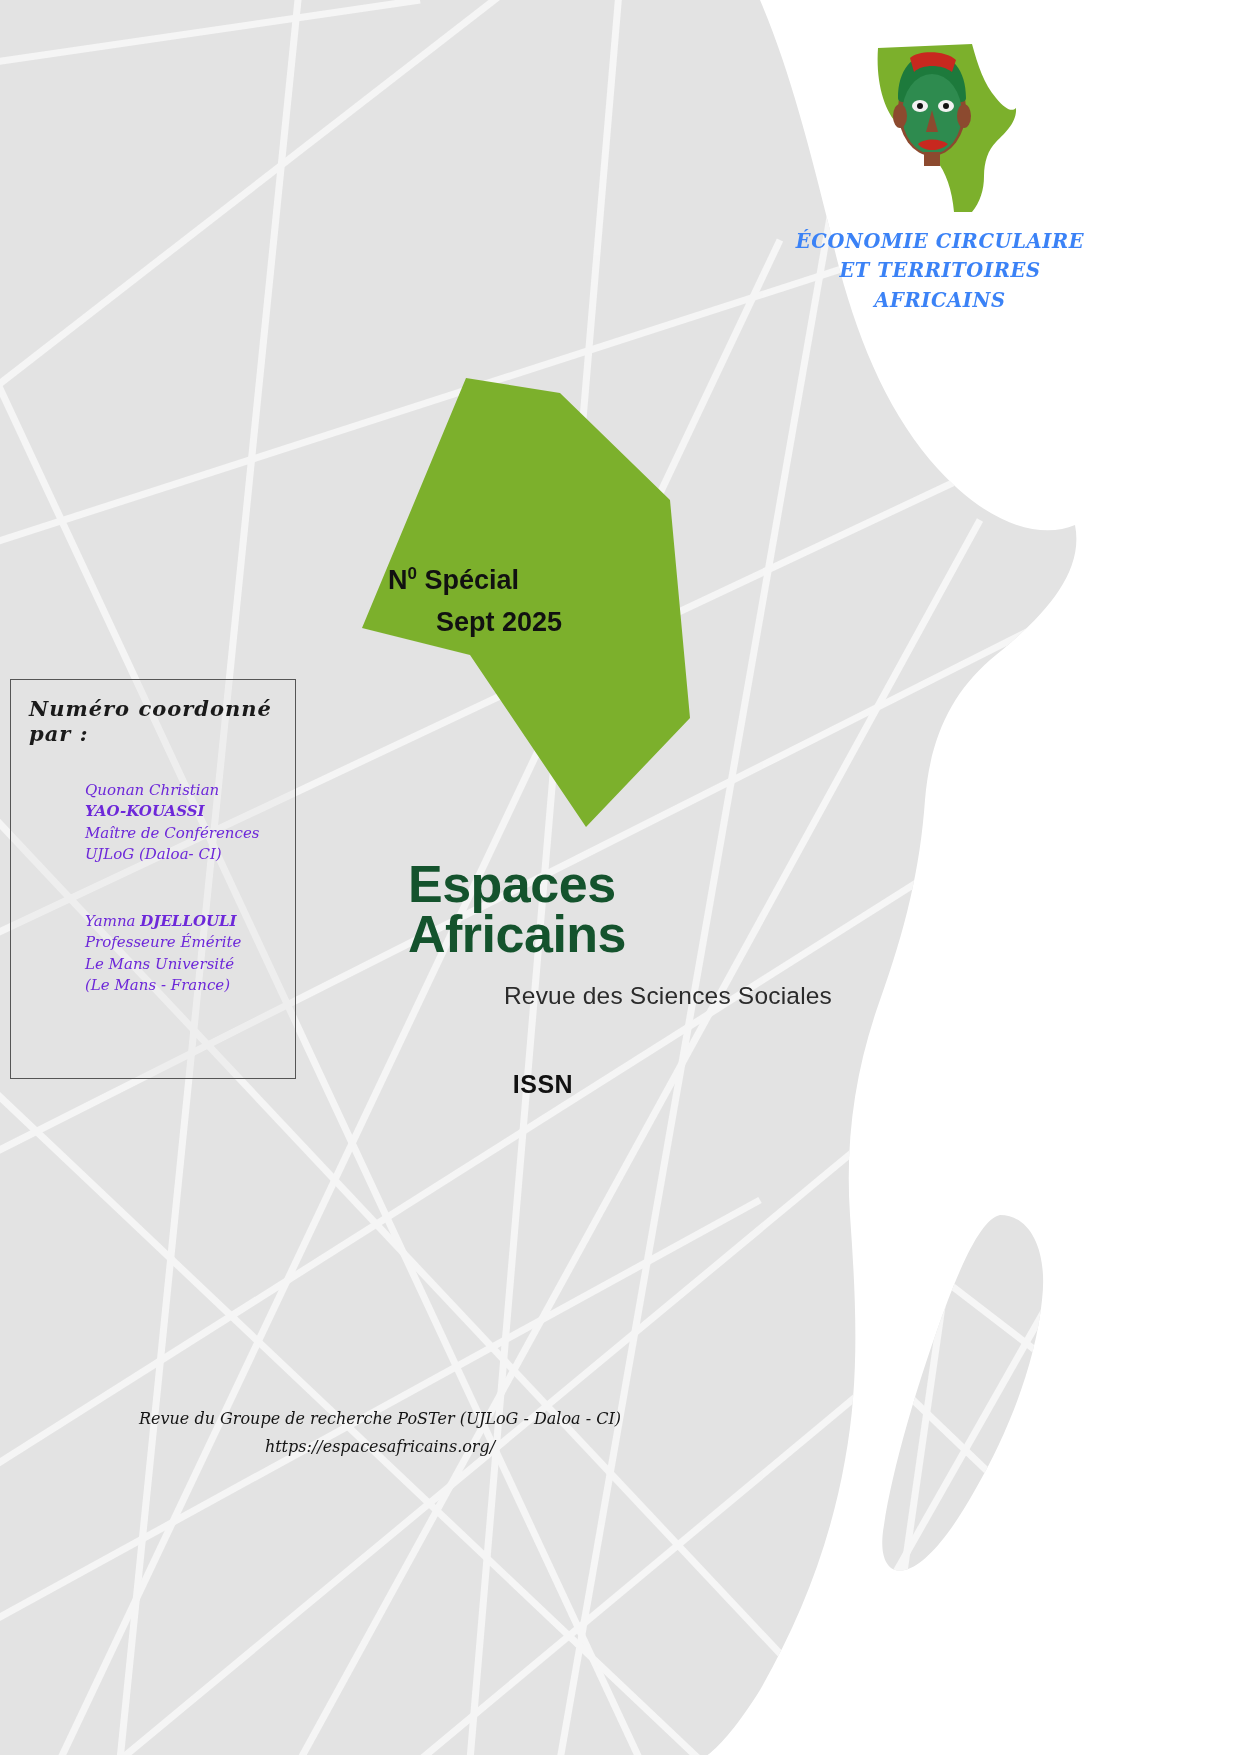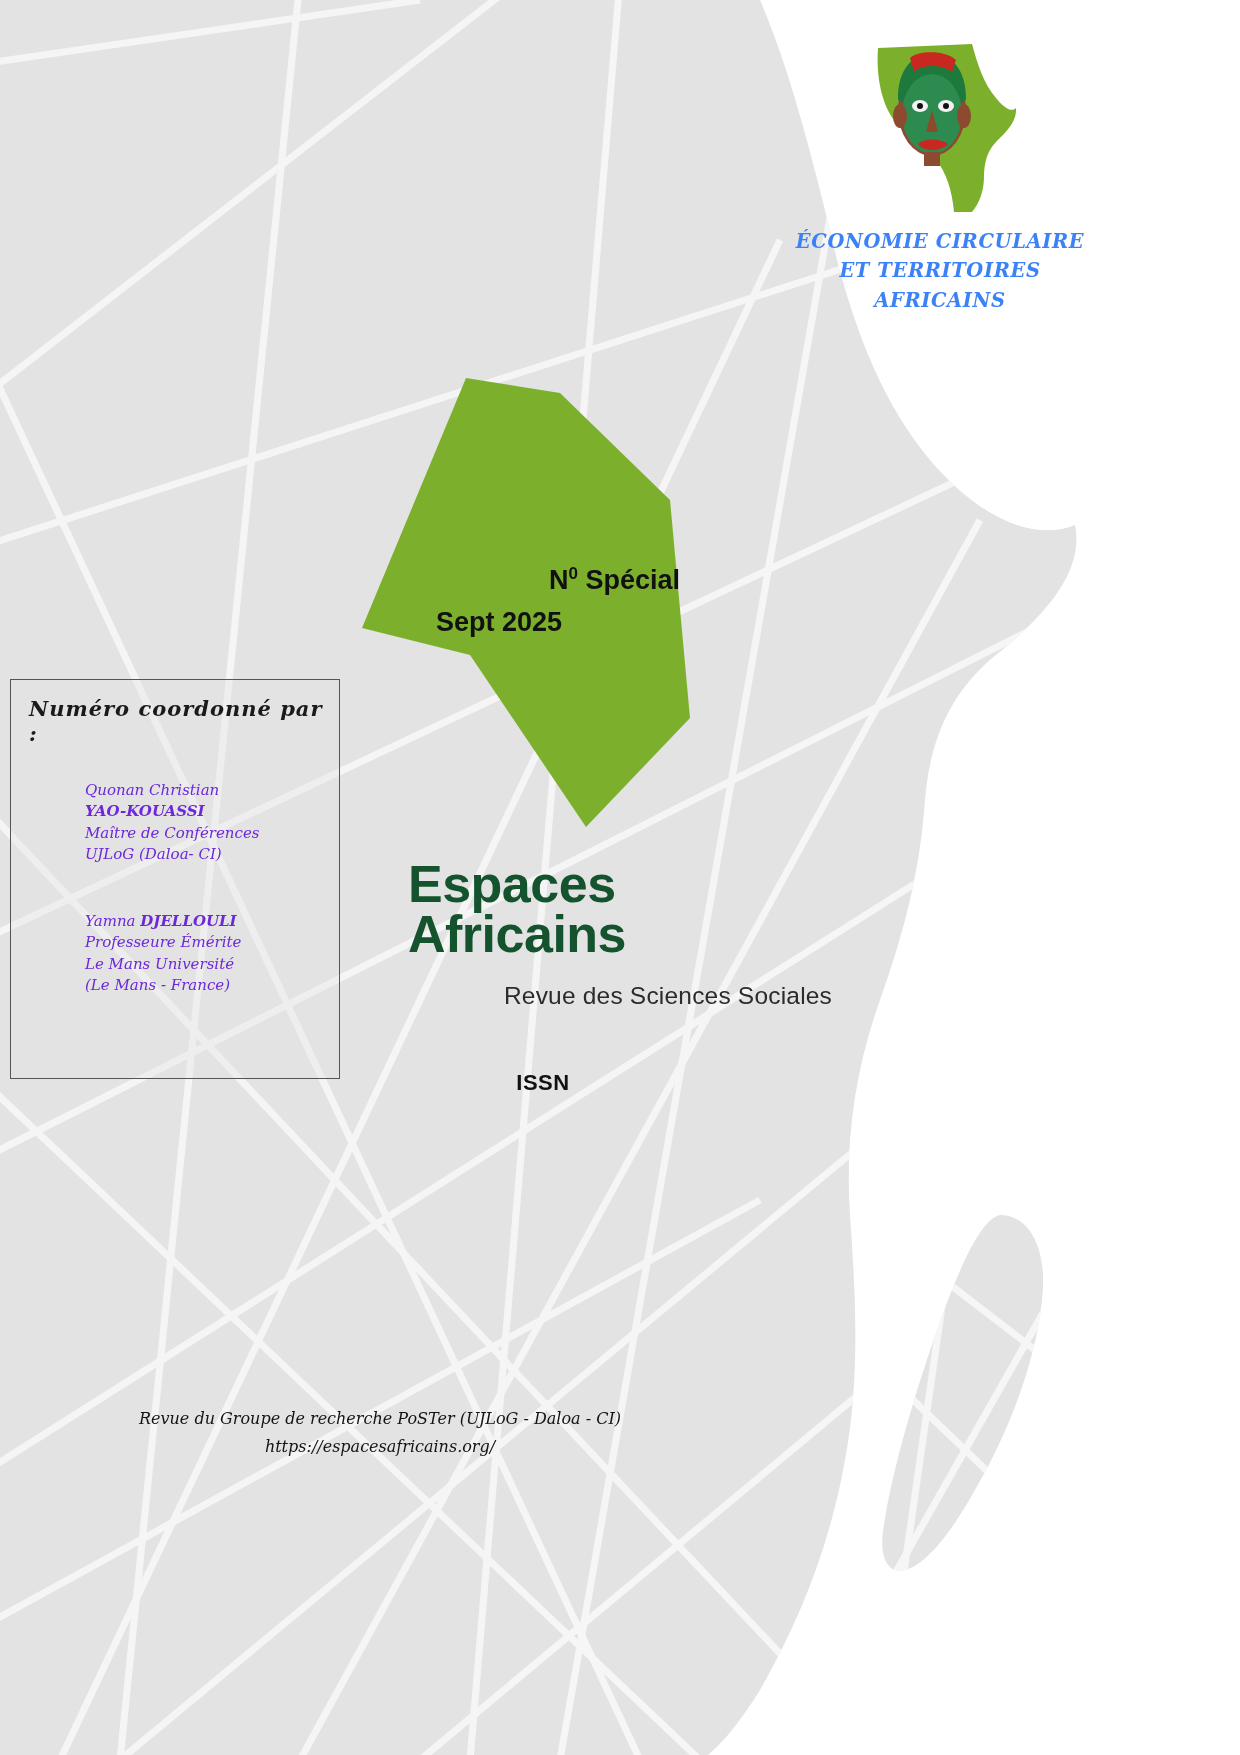--- a/index.html
+++ b/index.html
@@ -58,30 +58,30 @@
     position: absolute;
     top: 560px;
     left: 380px;
     width: 300px;
     z-index: 6;
     color: #111;
     font-weight: bold;
     font-size: 27px;
     line-height: 1.55;
   }
-  .issue-badge .line1 { display: block; padding-left: 8px; text-align: right; }
+  .issue-badge .line1 { display: block; padding-left: 8px; }
   .issue-badge .line2 { display: block; padding-left: 56px; }
   .issue-badge sup { font-size: 17px; vertical-align: super; }
 
   
   .coord-box {
     position: absolute;
     left: 10px;
     top: 679px;
-    width: 330px;
+    width: 286px;
     min-height: 400px;
     border: 1px solid #555;
     background: rgba(226,226,226,0.35);
     z-index: 6;
     padding: 16px 14px 22px 18px;
     font-family: "DejaVu Serif", serif;
   }
   .coord-title {
     font-style: italic;
     font-weight: bold;
@@ -122,21 +122,21 @@
     font-size: 24.5px;
     color: #2b2b2b;
     letter-spacing: 0.2px;
     text-align: center;
   }
   .issn {
     margin-top: 58px;
     text-align: center;
     width: 270px;
     font-weight: bold;
-    font-size: 22px;
+    font-size: 25px;
     line-height: 1.35;
     color: #111;
     letter-spacing: 0.5px;
   }
 
   
   .footer {
     position: absolute;
     left: 0;
     top: 1405px;

